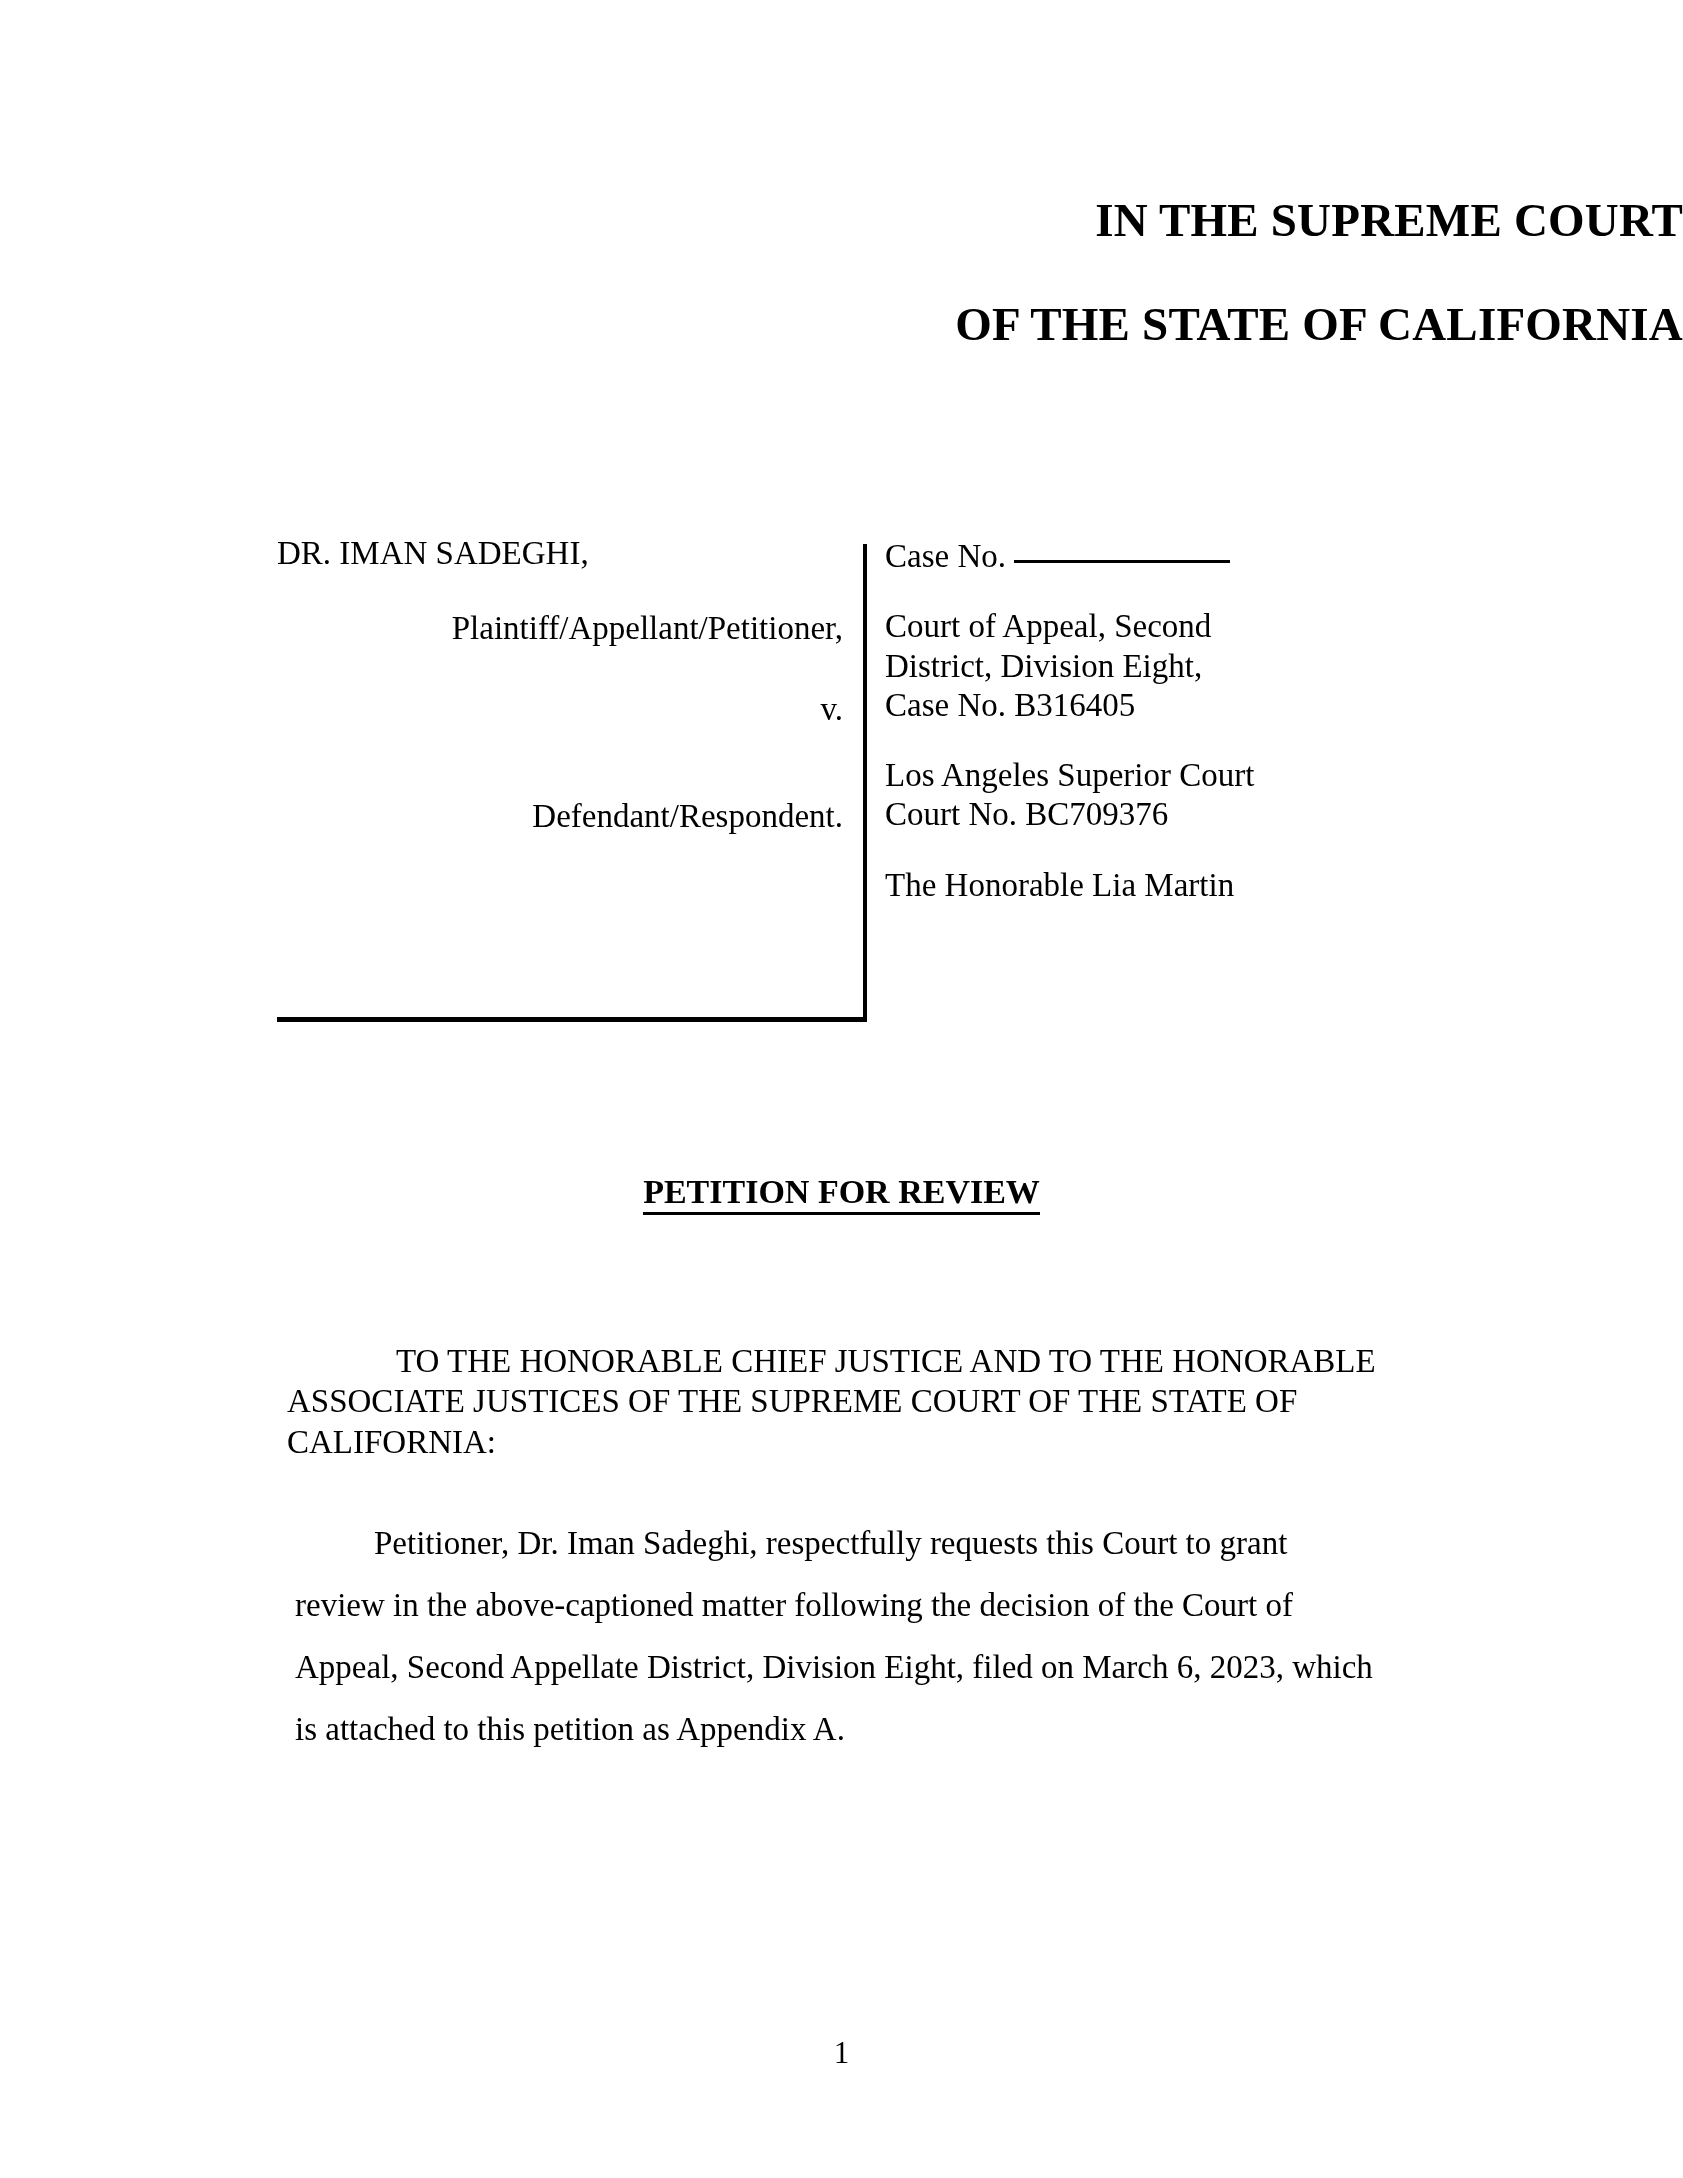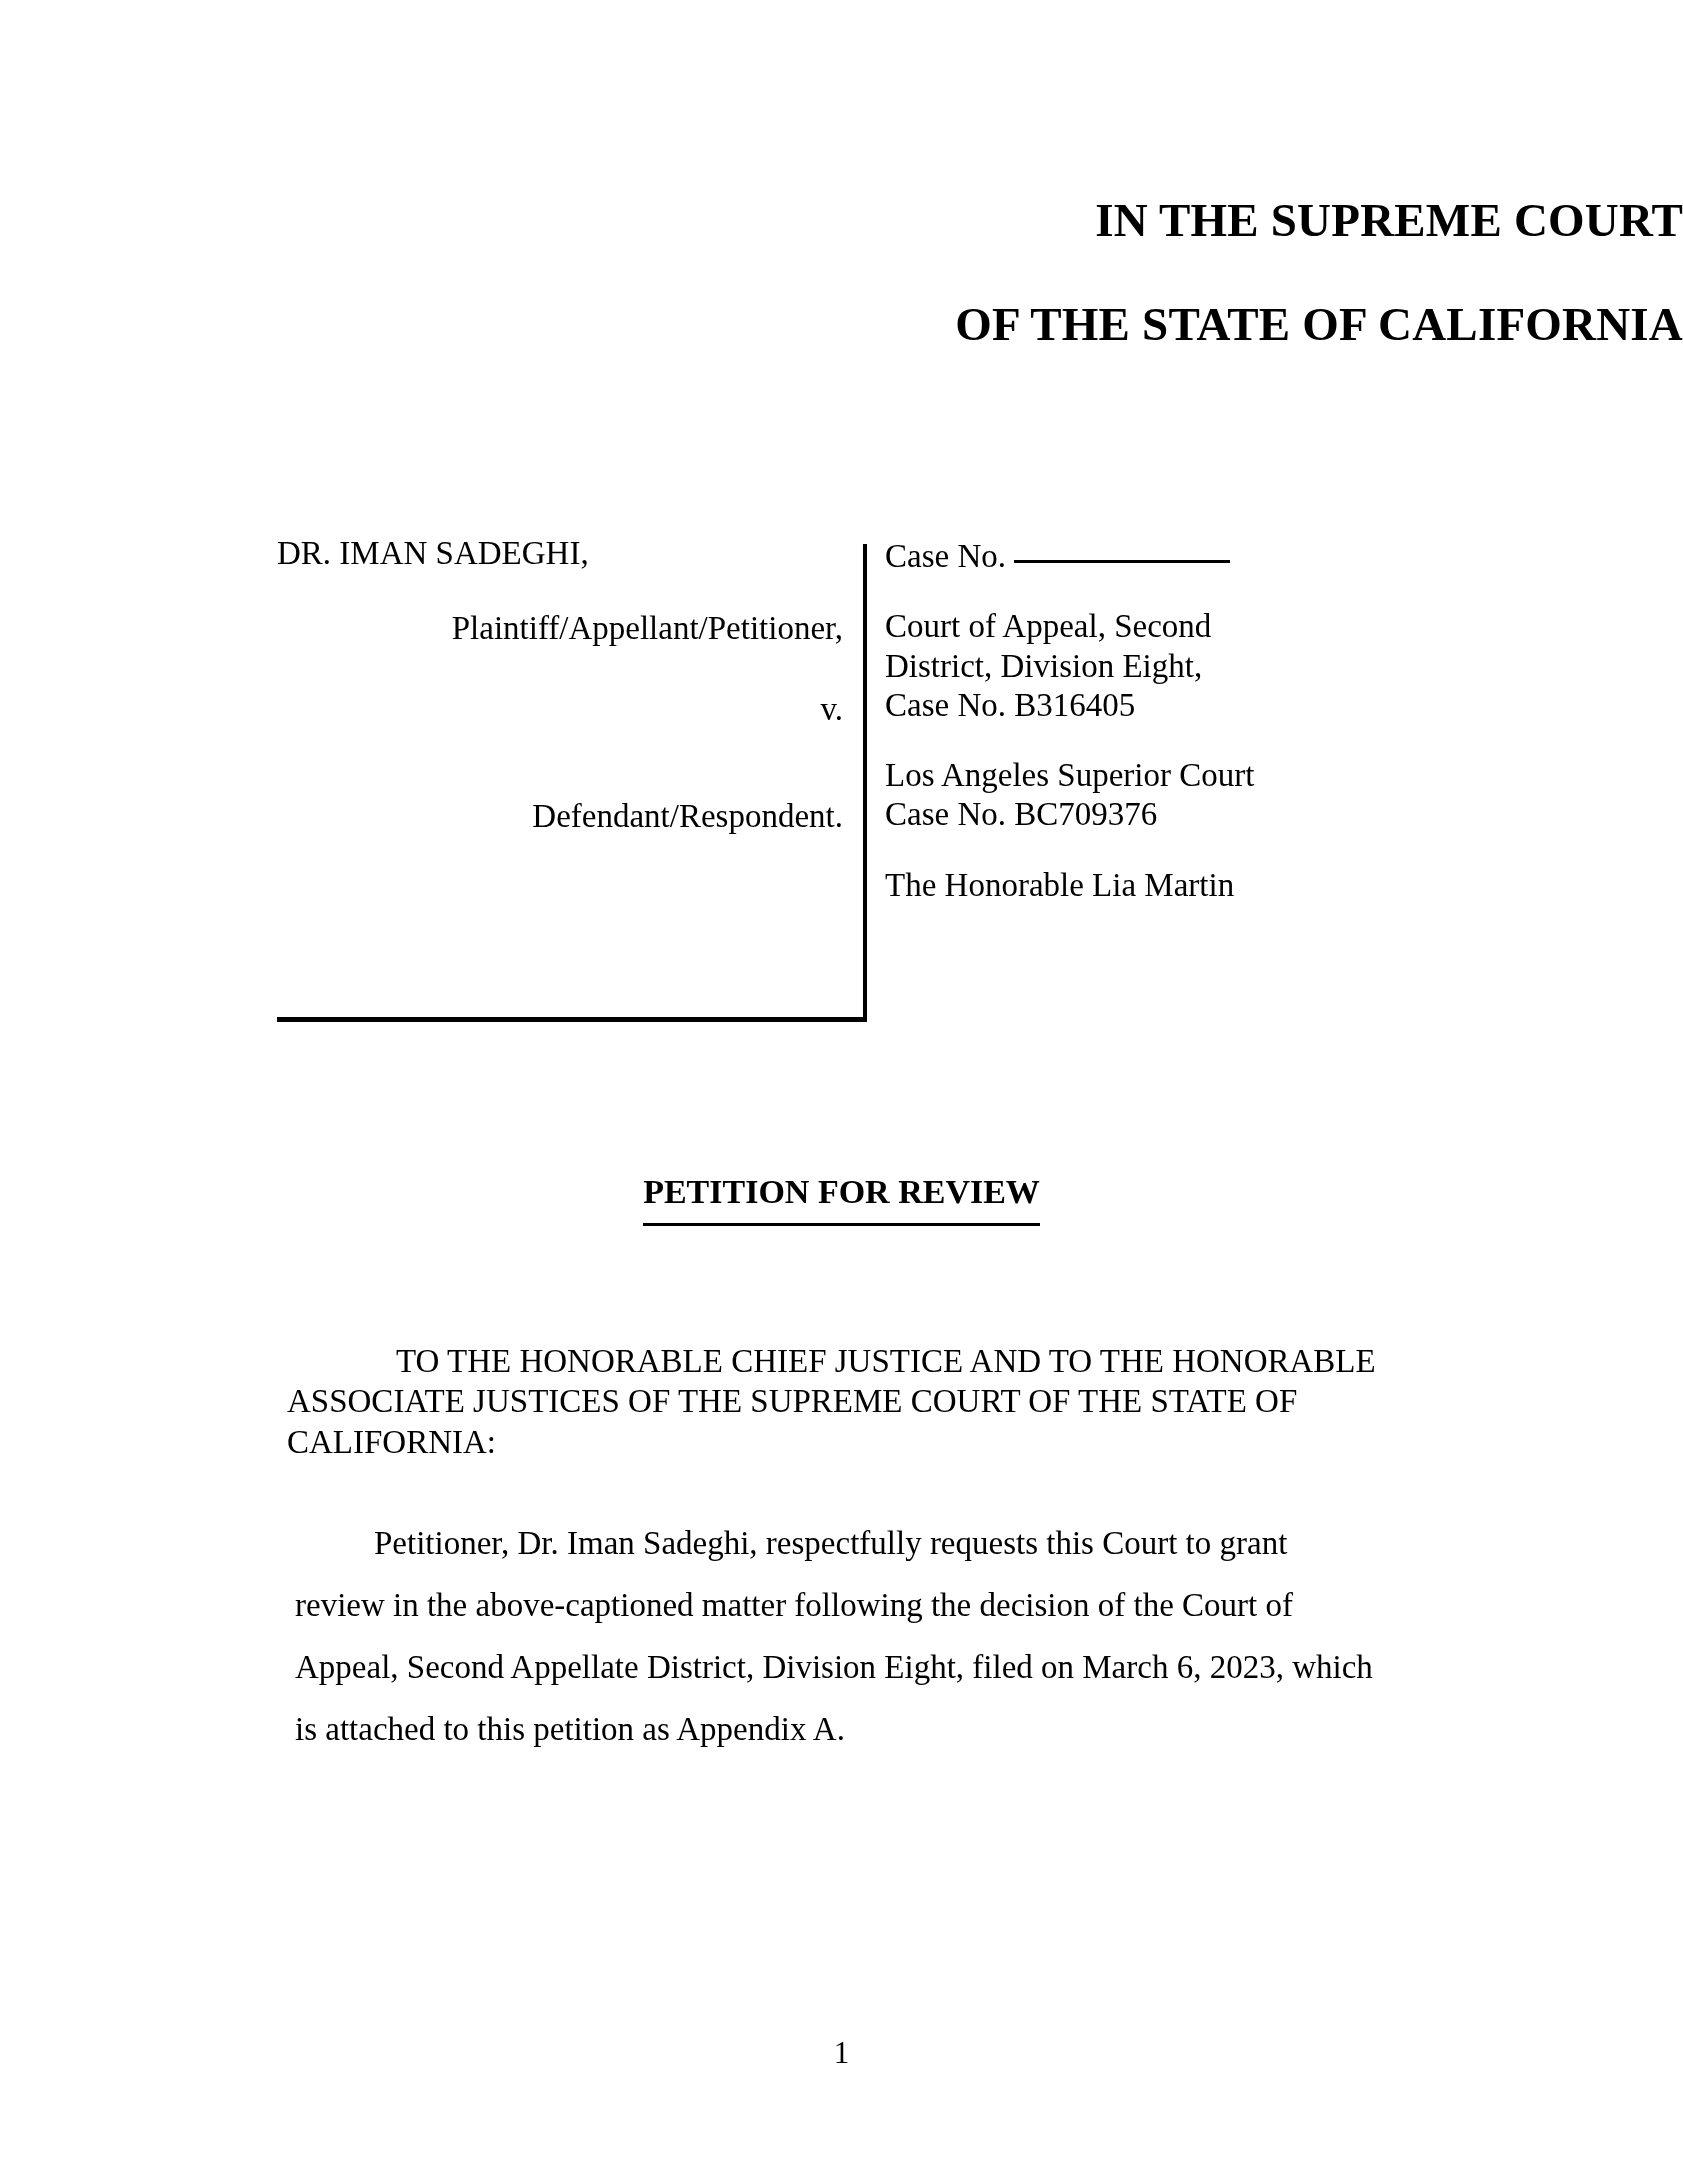--- a/index.html
+++ b/index.html
@@ -100,21 +100,21 @@
     position: absolute;
     left: 0;
     right: 0;
     top: 1173px;
     text-align: center;
     font-weight: bold;
     font-size: 34px;
   }
   .petition-heading span {
     border-bottom: 3px solid #000000;
-    padding-bottom: 13px;
+    padding-bottom: 2px;
   }
 
   
   .body-block {
     position: absolute;
     left: 287px;
     top: 1341px;
     width: 1099px;
     font-size: 33px;
   }
@@ -173,21 +173,21 @@
 
       <div class="cr-gap"></div>
 
       <div class="cr-line">Court of Appeal, Second</div>
       <div class="cr-line">District, Division Eight,</div>
       <div class="cr-line">Case No. B316405</div>
 
       <div class="cr-gap"></div>
 
       <div class="cr-line">Los Angeles Superior Court</div>
-      <div class="cr-line">Case No. BC709376</div>
+      <div class="cr-line">Court No. BC709376</div>
 
       <div class="cr-gap"></div>
 
       <div class="cr-line">The Honorable Lia Martin</div>
     </div>
 
   </div>
 
   <div class="petition-heading"><span>PETITION FOR REVIEW</span></div>
 

